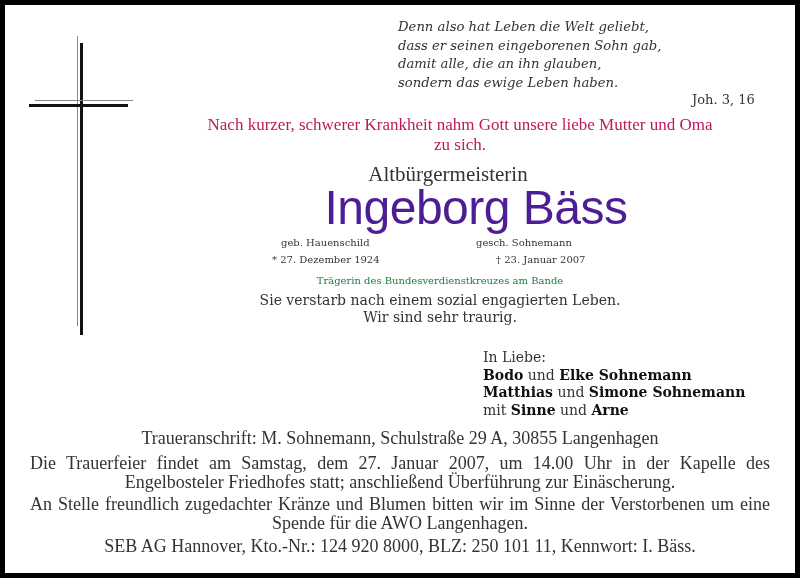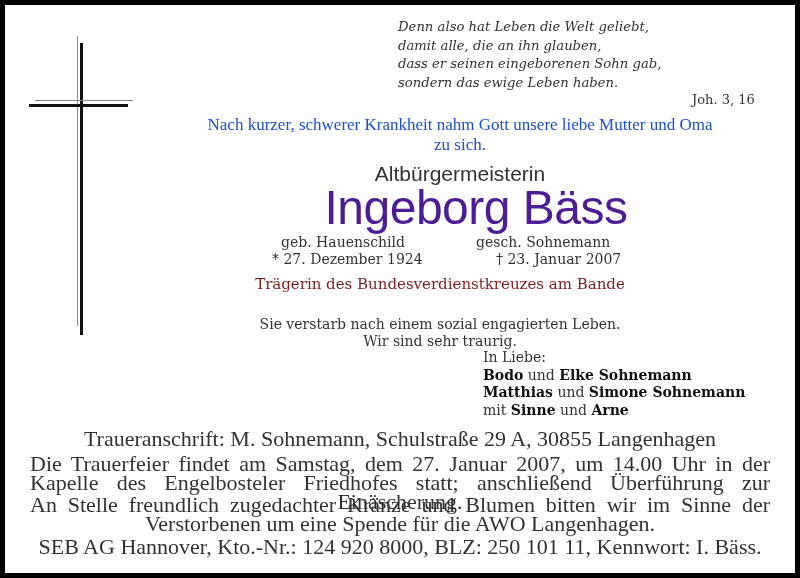--- a/index.html
+++ b/index.html
@@ -6,47 +6,47 @@
   body { width: 800px; height: 578px; position: relative; overflow: hidden; font-family: "DejaVu Serif", "Liberation Serif", serif; color: #2a2a2a; }
   .frame { position: absolute; left: 0; top: 0; width: 800px; height: 578px; box-sizing: border-box; border: 5px solid #000; }
   .cross-v-thin { position: absolute; left: 77px; top: 36px; width: 1px; height: 290px; background: #888; }
   .cross-v { position: absolute; left: 80px; top: 43px; width: 3px; height: 292px; background: #111; }
   .cross-h-thin { position: absolute; left: 35px; top: 100px; width: 98px; height: 1px; background: #888; }
   .cross-h { position: absolute; left: 29px; top: 104px; width: 99px; height: 3px; background: #111; }
   .verse { position: absolute; left: 398px; top: 18px; font-style: italic; font-size: 13.2px; line-height: 18.5px; color: #333; }
   .verse .line { display: block; white-space: nowrap; }
   .verse-ref { position: absolute; left: 692px; top: 92px; font-size: 13px; color: #333; white-space: nowrap; }
   .center { position: absolute; text-align: center; white-space: nowrap; }
-  .intro { left: 140px; width: 640px; top: 115px; font-family: "Liberation Serif", serif; font-size: 17px; line-height: 20px; color: #1d4ed8; }
-  .title { left: 140px; width: 640px; top: 162px; font-family: Liberation Sans, sans-serif; font-size: 21px; color: #333; }
+  .intro { left: 140px; width: 640px; top: 115px; font-family: "Liberation Serif", serif; font-size: 17px; line-height: 20px; color: #be185d; }
+  .title { left: 128px; width: 640px; top: 162px; font-family: Liberation Serif, serif; font-size: 21px; color: #333; }
   .name { left: 156px; width: 640px; top: 180px; font-family: Liberation Sans, sans-serif; font-size: 48px; color: #4c1d95; letter-spacing: -0.5px; }
-  .birth { position: absolute; font-size: 14px; line-height: 17px; color: #333; white-space: nowrap; }
-  .award { left: 200px; width: 480px; top: 275px; font-size: 15px; color: #7f1d1d; }
-  .closing { left: 200px; width: 480px; top: 316px; font-size: 14px; line-height: 17px; color: #333; }
+  .birth { position: absolute; font-size: 10px; line-height: 17px; color: #333; white-space: nowrap; }
+  .award { left: 200px; width: 480px; top: 275px; font-size: 10px; color: #15803d; }
+  .closing { left: 200px; width: 480px; top: 292px; font-size: 14px; line-height: 17px; color: #333; }
   .family { position: absolute; left: 483px; top: 349px; font-size: 14px; line-height: 17.5px; color: #333; white-space: nowrap; }
   .family b { color: #111; }
-  .bottom { left: 30px; width: 740px; font-family: "Liberation Serif", serif; font-size: 22px; line-height: 19px; color: #333; }
+  .bottom { left: 30px; width: 740px; font-family: "Liberation Serif", serif; font-size: 18px; line-height: 19px; color: #333; }
   .just { text-align: justify; text-align-last: center; white-space: normal; }
 </style>
 </head>
 <body>
 
 <div class="frame"></div>
 
 <div>
   <div class="cross-v-thin"></div>
   <div class="cross-v"></div>
   <div class="cross-h-thin"></div>
   <div class="cross-h"></div>
 </div>
 
 <div class="verse">
   <span class="line">Denn also hat Leben die Welt geliebt,</span>
+  <span class="line">dass er seinen eingeborenen Sohn gab,</span>
   <span class="line">damit alle, die an ihn glauben,</span>
-  <span class="line">dass er seinen eingeborenen Sohn gab,</span>
   <span class="line">sondern das ewige Leben haben.</span>
 </div>
 <div class="verse-ref">Joh. 3, 16</div>
 
 <div class="center intro">
   <div>Nach kurzer, schwerer Krankheit nahm Gott unsere liebe Mutter und Oma</div>
   <div>zu sich.</div>
 </div>
 
 <div class="center title">Altbürgermeisterin</div>

